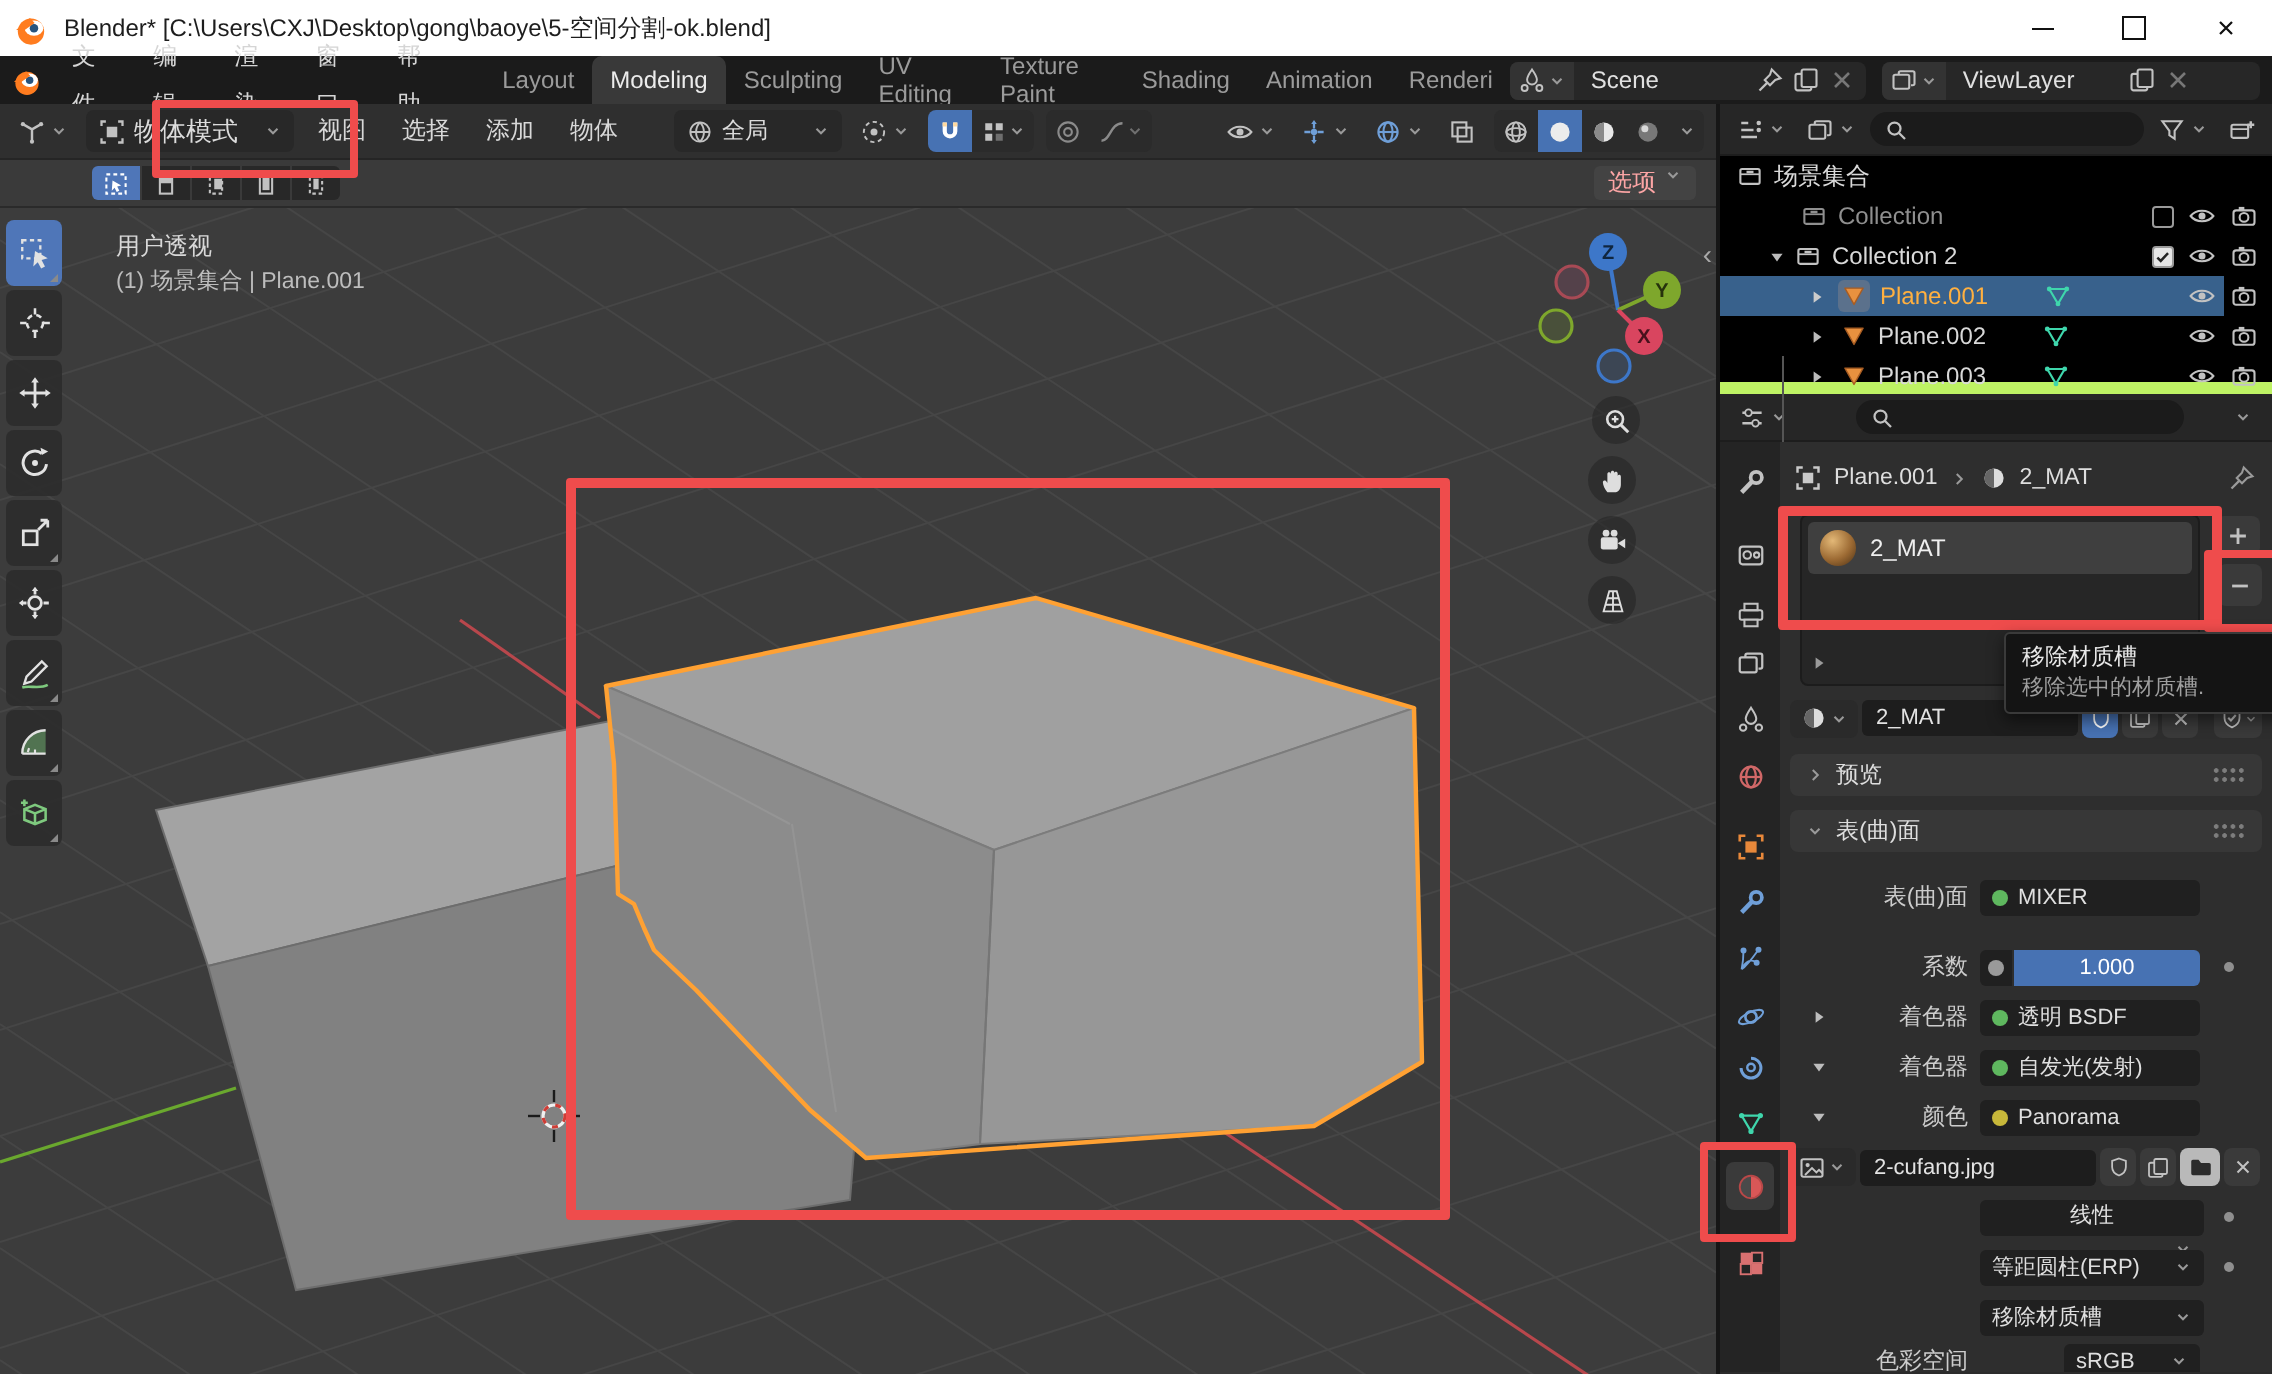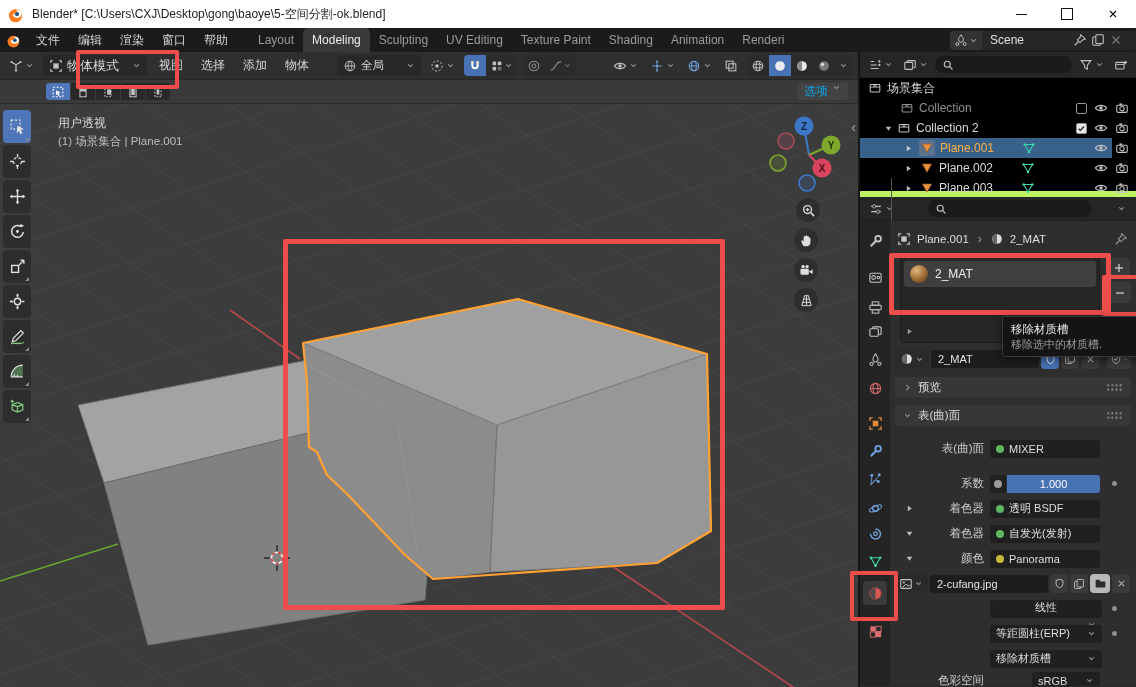--- a/index.html
+++ b/index.html
@@ -39,21 +39,21 @@
   .dd{display:flex;align-items:center;gap:4px;height:21px;background:#282828;border-radius:4px;padding:0 6px;color:#dcdcdc;}
   .hmenu{padding:0 6px;color:#d8d8d8;font-size:12px;}
   .seggroup{display:flex;align-items:center;background:#2b2b2b;border-radius:4px;height:21px;overflow:hidden;}
   .seg{height:100%;display:flex;align-items:center;justify-content:center;padding:0 4px;}
   .seg.on{background:#4772b3;}
   .seg.on .ic{color:#fff;}
   
   .smbtn{width:24px;height:17px;display:flex;align-items:center;justify-content:center;background:#282828;}
   .smbtn.on{background:#4f76b8;}
   .smgroup{display:flex;border-radius:3px;overflow:hidden;margin-left:46px;gap:1px;}
-  #optbtn{margin-left:auto;margin-right:10px;height:17px;background:#434343;border-radius:3px;display:flex;gap:4px;padding:0 7px;color:#0ea5e9;}
+  #optbtn{margin-left:auto;margin-right:10px;height:17px;background:#434343;border-radius:3px;display:flex;gap:4px;padding:0 7px;color:#fca5a5;}
   
   #viewport{position:relative;flex:1;background:#3c3c3c;overflow:hidden;}
   #scene{position:absolute;inset:0;}
   #vtext{position:absolute;left:58px;top:10px;line-height:18px;pointer-events:none;}
   #vtext .l1{color:#d8d8d8;font-size:12px;}
   #vtext .l2{color:#bdbdbd;font-size:11.5px;}
   
   #toolbar{position:absolute;left:3px;top:6px;display:flex;flex-direction:column;gap:2px;}
   .tool{width:28px;height:33px;background:rgba(44,44,44,.92);border-radius:4px;display:flex;align-items:center;justify-content:center;position:relative;}
   .tool.on{background:#4f76b8;}
@@ -189,20 +189,49 @@
               <path d="M5.5,4.5 H3.2 a1.2,1.2 0 0 0 -1.2,1.2 v7 a1.2,1.2 0 0 0 1.2,1.2 h6.6 a1.2,1.2 0 0 0 1.2,-1.2 v-1" stroke="currentColor" fill="none" stroke-width="1.2"></path>
             </svg>
           </i>
         <i class="ic" style="color:#777">
             <svg viewBox="0 0 16 16" xmlns="http://www.w3.org/2000/svg">
               <path d="M4,4 L12,12 M12,4 L4,12" stroke="currentColor" fill="none" stroke-width="1.5"></path>
             </svg>
           </i>
       </span>
     </div>
+    <div class="idgroup" style="width:200px;margin-right:6px;">
+      <span class="ibtn">
+          <i class="ic">
+            <svg viewBox="0 0 16 16" xmlns="http://www.w3.org/2000/svg">
+              <rect x="2" y="5" width="9" height="8" rx="1" stroke="currentColor" fill="none" stroke-width="1.2"></rect>
+              <path d="M5,5 V4 a1,1 0 0 1 1,-1 h7 a1,1 0 0 1 1,1 v6 a1,1 0 0 1 -1,1 h-1" stroke="currentColor" fill="none" stroke-width="1.2"></path>
+            </svg>
+          </i>
+          <i class="ic chev">
+            <svg viewBox="0 0 16 16" xmlns="http://www.w3.org/2000/svg">
+              <path d="M4,6 l4,4 4,-4" stroke="currentColor" fill="none" stroke-width="1.8"></path>
+            </svg>
+          </i>
+        </span>
+      <span class="iname">ViewLayer</span>
+      <span class="tail">
+        <i class="ic">
+            <svg viewBox="0 0 16 16" xmlns="http://www.w3.org/2000/svg">
+              <rect x="5.5" y="2" width="8.5" height="10" rx="1" stroke="currentColor" fill="none" stroke-width="1.2"></rect>
+              <path d="M5.5,4.5 H3.2 a1.2,1.2 0 0 0 -1.2,1.2 v7 a1.2,1.2 0 0 0 1.2,1.2 h6.6 a1.2,1.2 0 0 0 1.2,-1.2 v-1" stroke="currentColor" fill="none" stroke-width="1.2"></path>
+            </svg>
+          </i>
+        <i class="ic" style="color:#777">
+            <svg viewBox="0 0 16 16" xmlns="http://www.w3.org/2000/svg">
+              <path d="M4,4 L12,12 M12,4 L4,12" stroke="currentColor" fill="none" stroke-width="1.5"></path>
+            </svg>
+          </i>
+      </span>
+    </div>
   </div>
 
   <div id="vregion">
 
     <div id="vheader">
       <span class="hbtn">
           <i class="ic">
             <svg viewBox="0 0 16 16" xmlns="http://www.w3.org/2000/svg">
               <path d="M8,13.5 V6.5 M8,6.5 L2.8,3.5 M8,6.5 l5.2,-3" stroke="currentColor" fill="none" stroke-width="1.4"></path>
               <circle cx="8" cy="13.5" r="1.2" fill="currentColor"></circle>

